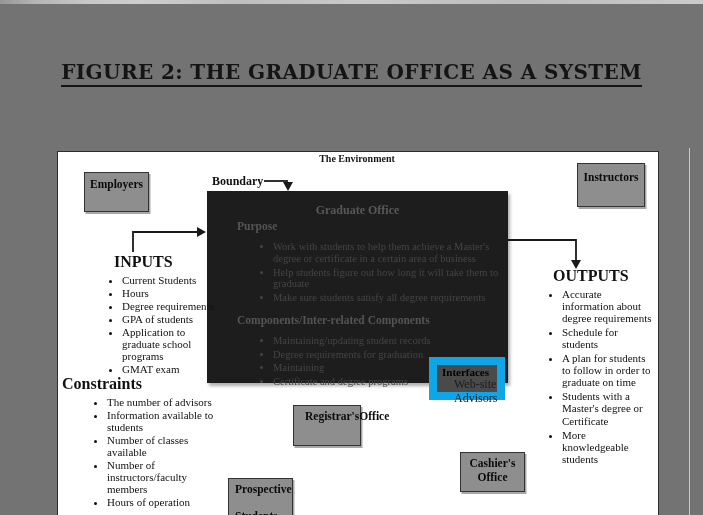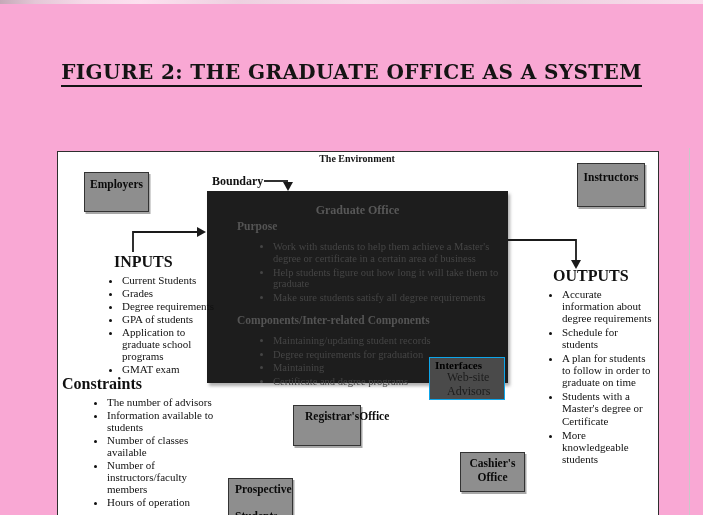--- a/index.html
+++ b/index.html
@@ -1,18 +1,18 @@
 <!DOCTYPE html>
 <html><head>
 <meta charset="utf-8">
 <style>
   html,body{margin:0;padding:0;}
   .page{
     position:relative;width:703px;height:515px;overflow:hidden;
-    background:#f9a8d4;font-family:"Liberation Serif",serif;color:#111;
+    background:#737373;font-family:"Liberation Serif",serif;color:#111;
   }
   
   .scan-top{position:absolute;left:0;top:0;width:703px;height:4px;opacity:.65;
     background:linear-gradient(90deg,#a8a8a8 0%,#d8d8d8 5%,#f4f4f4 12%,#fff 20%,#e7e7e7 34%,#f8f8f8 52%,#e5e5e5 74%,#fafafa 100%);}
   .scan-right{position:absolute;left:689px;top:148px;width:1px;height:367px;background:#c9c9c9;}
 
   .fig-title{position:absolute;left:0;top:60px;width:703px;text-align:center;}
   .fig-title span{
     display:inline-block;font-family:"DejaVu Serif",serif;font-weight:bold;
     font-size:20px;letter-spacing:.4px;color:#141414;
@@ -39,21 +39,21 @@
   .dark-box{position:absolute;left:207px;top:191px;width:301px;height:192px;
     background:#1d1d1d;box-shadow:2px 3px 3px rgba(110,110,110,.55);
     color:#454545;font-size:10.5px;box-sizing:border-box;}
   .dark-box .gtitle{text-align:center;font-weight:bold;font-size:12px;color:#585858;padding-top:12px;}
   .dark-box .dheading{font-weight:bold;font-size:11.5px;color:#545454;margin:2px 0 0 30px;}
   .dark-box .dheading.second{margin-top:10px;}
   .dark-box ul{margin:9px 0 0 0;padding:0 6px 0 66px;line-height:1.12;}
   .dark-box li{margin-bottom:2px;}
 
   .interfaces{position:absolute;left:429px;top:357px;width:76px;height:43px;
-    background:#4a4a4a;border:1px solid #0ea5e9;box-sizing:border-box;color:#1c1c1c;}
+    background:#4a4a4a;border:8px solid #0ea5e9;box-sizing:border-box;color:#1c1c1c;}
   .interfaces .iheading{font-weight:bold;font-size:11px;color:#000;margin:1px 0 0 5px;}
   .interfaces .iitem{font-size:12px;margin-left:17px;line-height:1.15;}
 
   .textcol{position:absolute;font-size:11px;line-height:1.1;color:#101010;}
   .textcol .theading{font-weight:bold;font-size:16px;}
   .textcol ul{margin:3px 0 0 0;padding-left:32px;}
   .textcol li{margin-bottom:1px;}
 
   .inputs{left:90px;top:253px;width:124px;}
   .inputs .theading{margin-left:24px;}
@@ -111,21 +111,21 @@
   <div class="interfaces">
     <div class="iheading">Interfaces</div>
     <div class="iitem">Web-site</div>
     <div class="iitem">Advisors</div>
   </div>
 
   <div class="textcol inputs">
     <div class="theading">INPUTS</div>
     <ul>
       <li>Current Students</li>
-      <li>Grades</li>
+      <li>Hours</li>
       <li>Degree requirements</li>
       <li>GPA of students</li>
       <li>Application to graduate school programs</li>
       <li>GMAT exam</li>
     </ul>
   </div>
 
   <div class="textcol constraints">
     <div class="theading">Constraints</div>
     <ul>

